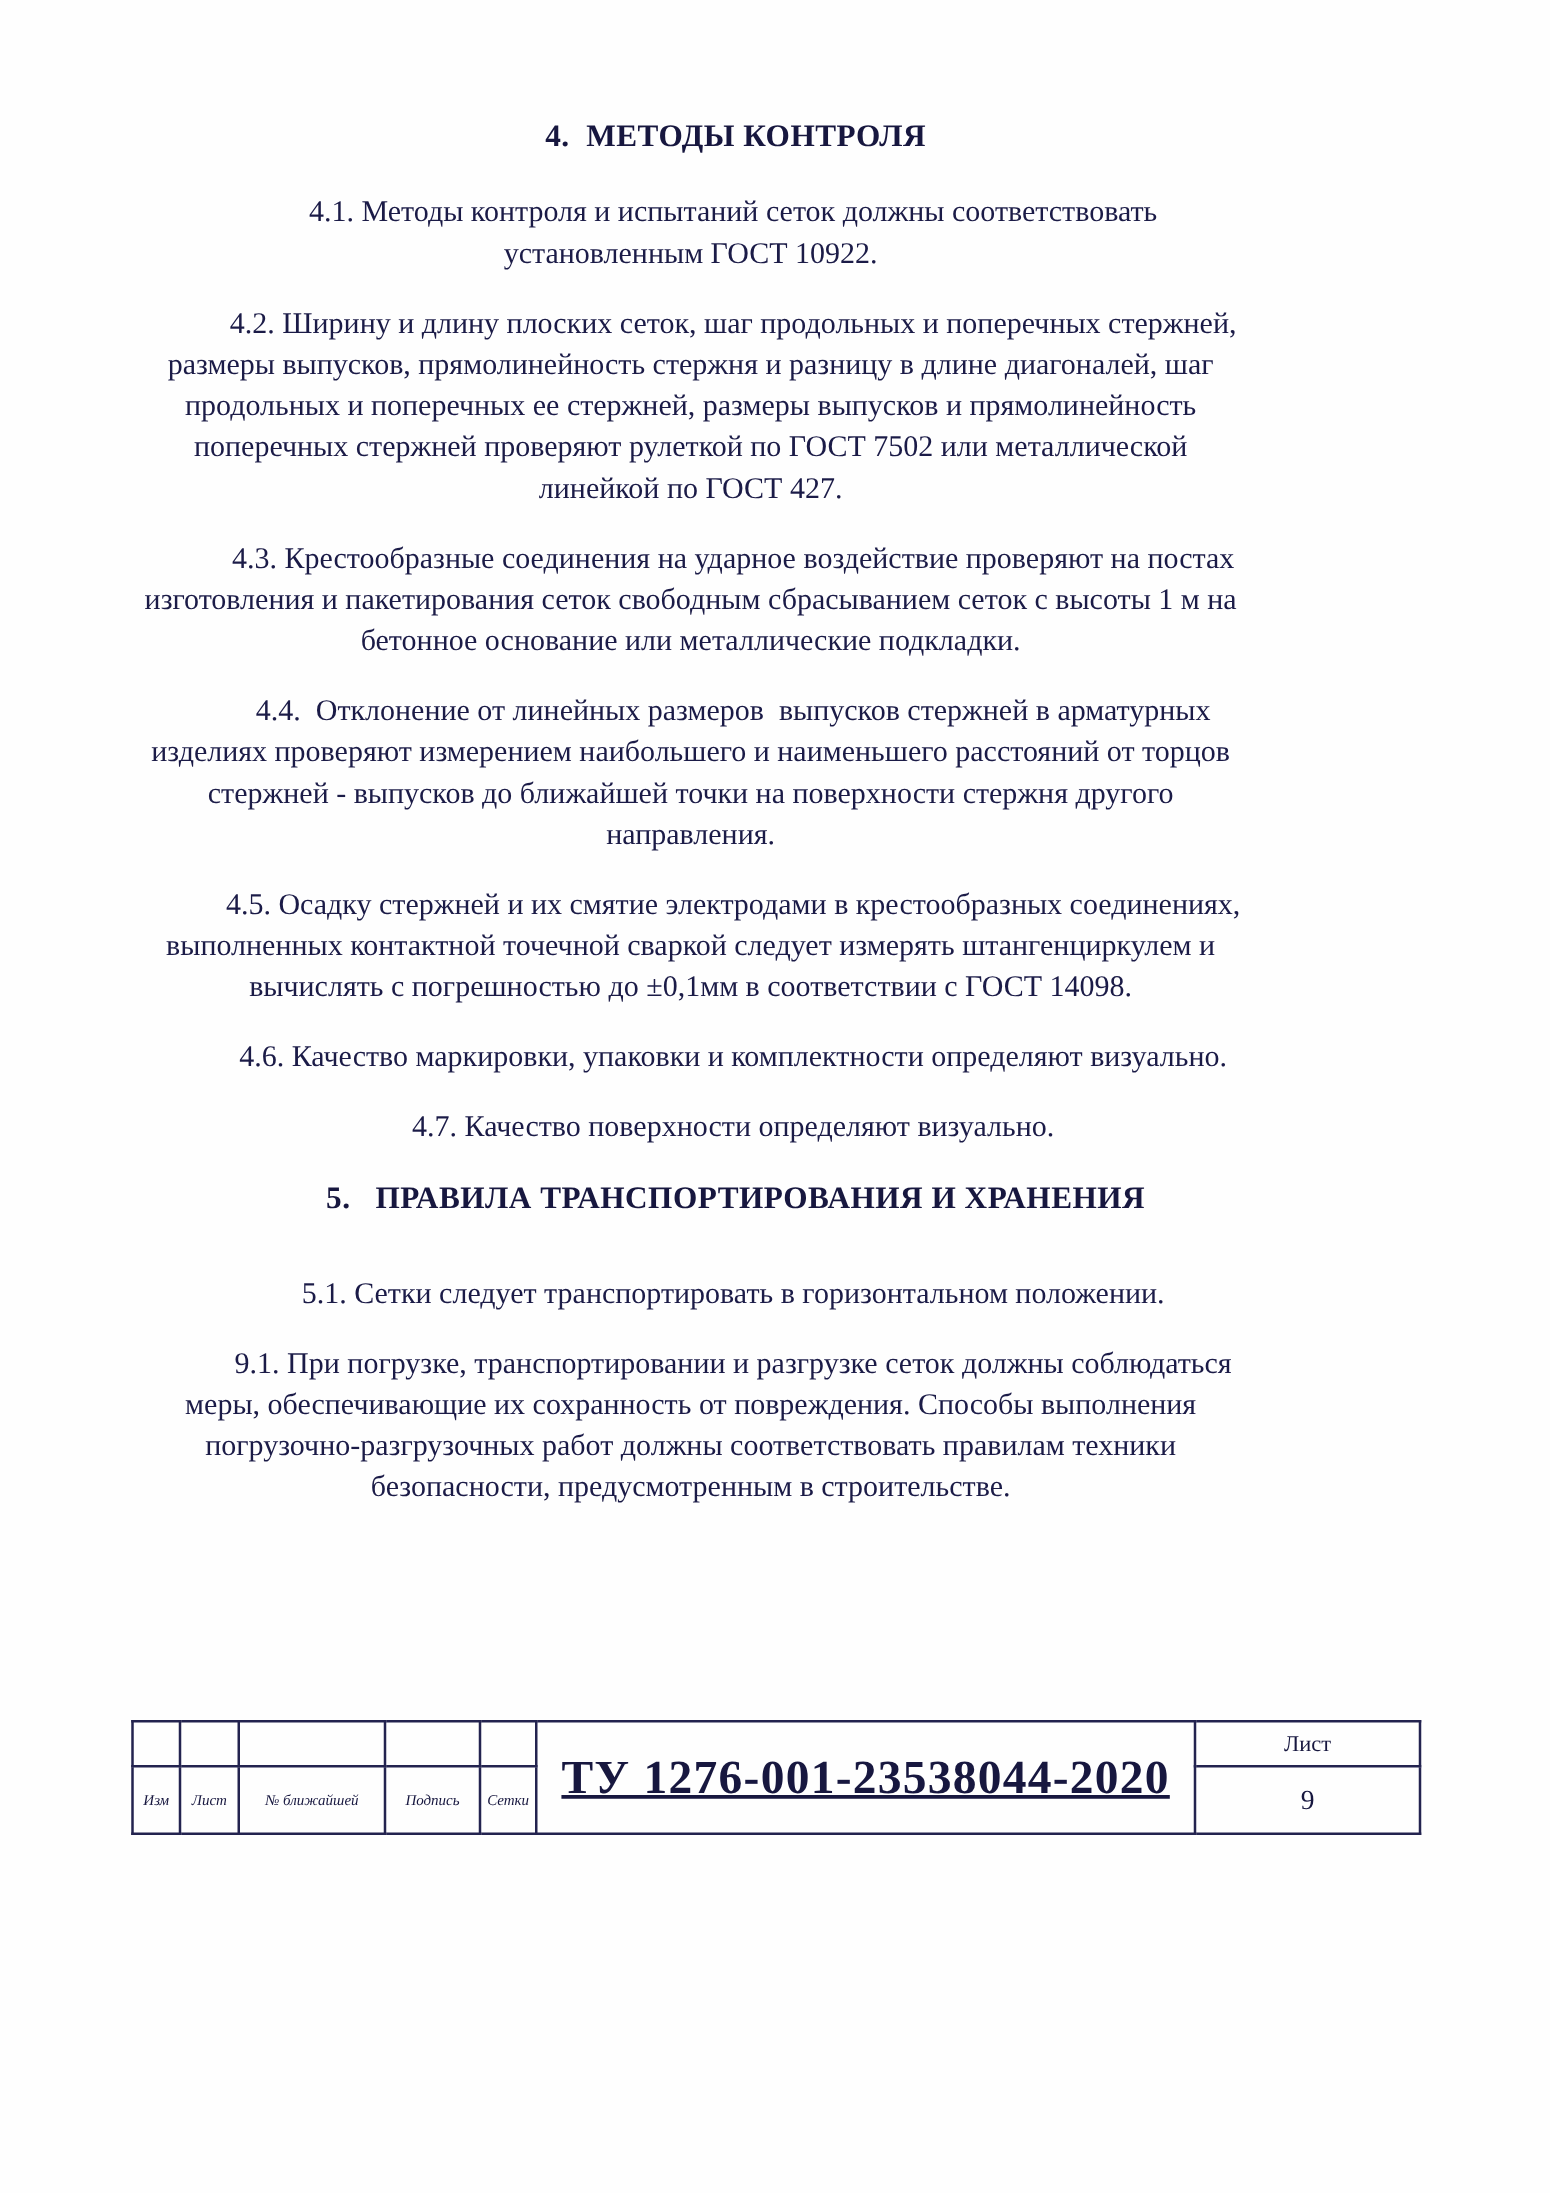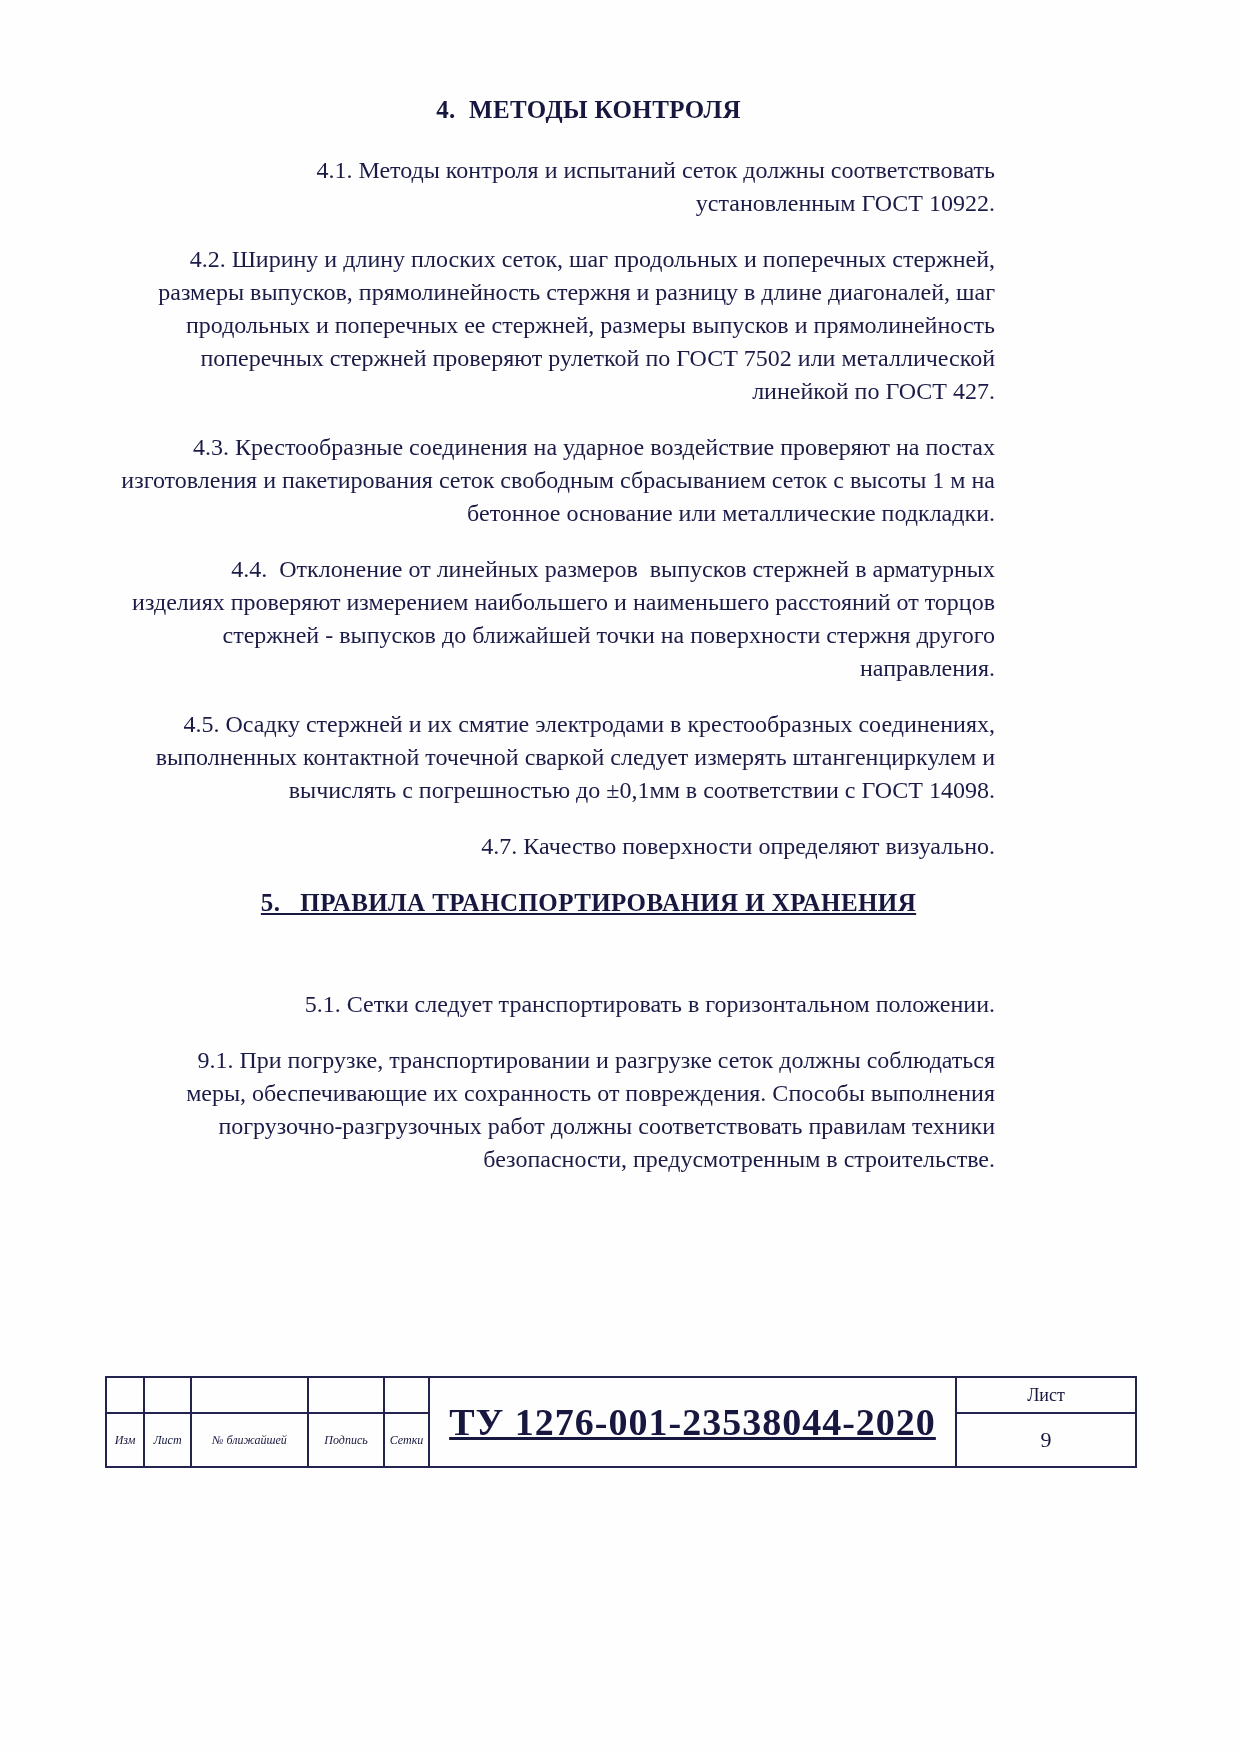--- a/index.html
+++ b/index.html
@@ -31,30 +31,29 @@
     font-weight: bold;
     margin: 0 0 30px 0;
     padding-left: 72px;
     white-space: pre-wrap;
     letter-spacing: 0.4px;
     color: #17173f;
     text-align: center;
   }
   h2.section-heading.second {
     margin-top: 26px;
-    margin-bottom: 71px;
-    text-decoration: underline;
+    margin-bottom: 46px;
   }
   p.para {
     font-size: 24px;
     line-height: 33px;
     margin: 0 0 23px 0;
     text-indent: 68px;
     white-space: pre-wrap;
-    text-align: right;
+    text-align: center;
     color: #1b1b47;
   }
   
   table.stamp {
     position: absolute;
     top: 1376px;
     left: 105px;
     border-collapse: collapse;
     table-layout: fixed;
     color: #17173f;
@@ -95,20 +94,21 @@
 
   <div class="content">
 
     <h2 class="section-heading">4.  МЕТОДЫ КОНТРОЛЯ</h2>
 
     <p class="para">4.1. Методы контроля и испытаний сеток должны соответствовать установленным ГОСТ 10922.</p>
     <p class="para">4.2. Ширину и длину плоских сеток, шаг продольных и поперечных стержней, размеры выпусков, прямолинейность стержня и разницу в длине диагоналей, шаг продольных и поперечных ее стержней, размеры выпусков и прямолинейность поперечных стержней проверяют рулеткой по ГОСТ 7502 или металлической линейкой по ГОСТ 427.</p>
     <p class="para">4.3. Крестообразные соединения на ударное воздействие проверяют на постах изготовления и пакетирования сеток свободным сбрасыванием сеток с высоты 1 м на бетонное основание или металлические подкладки.</p>
     <p class="para">4.4.  Отклонение от линейных размеров  выпусков стержней в арматурных изделиях проверяют измерением наибольшего и наименьшего расстояний от торцов стержней - выпусков до ближайшей точки на поверхности стержня другого направления.</p>
     <p class="para">4.5. Осадку стержней и их смятие электродами в крестообразных соединениях, выполненных контактной точечной сваркой следует измерять штангенциркулем и  вычислять с погрешностью до ±0,1мм в соответствии с ГОСТ 14098.</p>
+    <p class="para">4.6. Качество маркировки, упаковки и комплектности определяют визуально.</p>
     <p class="para">4.7. Качество поверхности определяют визуально.</p>
 
     <h2 class="section-heading second">5.   ПРАВИЛА ТРАНСПОРТИРОВАНИЯ И ХРАНЕНИЯ</h2>
 
     <p class="para">5.1. Сетки следует транспортировать в горизонтальном положении.</p>
     <p class="para">9.1. При погрузке, транспортировании и разгрузке сеток должны соблюдаться меры, обеспечивающие их сохранность от повреждения. Способы выполнения погрузочно-разгрузочных работ должны соответствовать правилам техники   безопасности, предусмотренным в строительстве.</p>
 
   </div>
 
   <table class="stamp">

